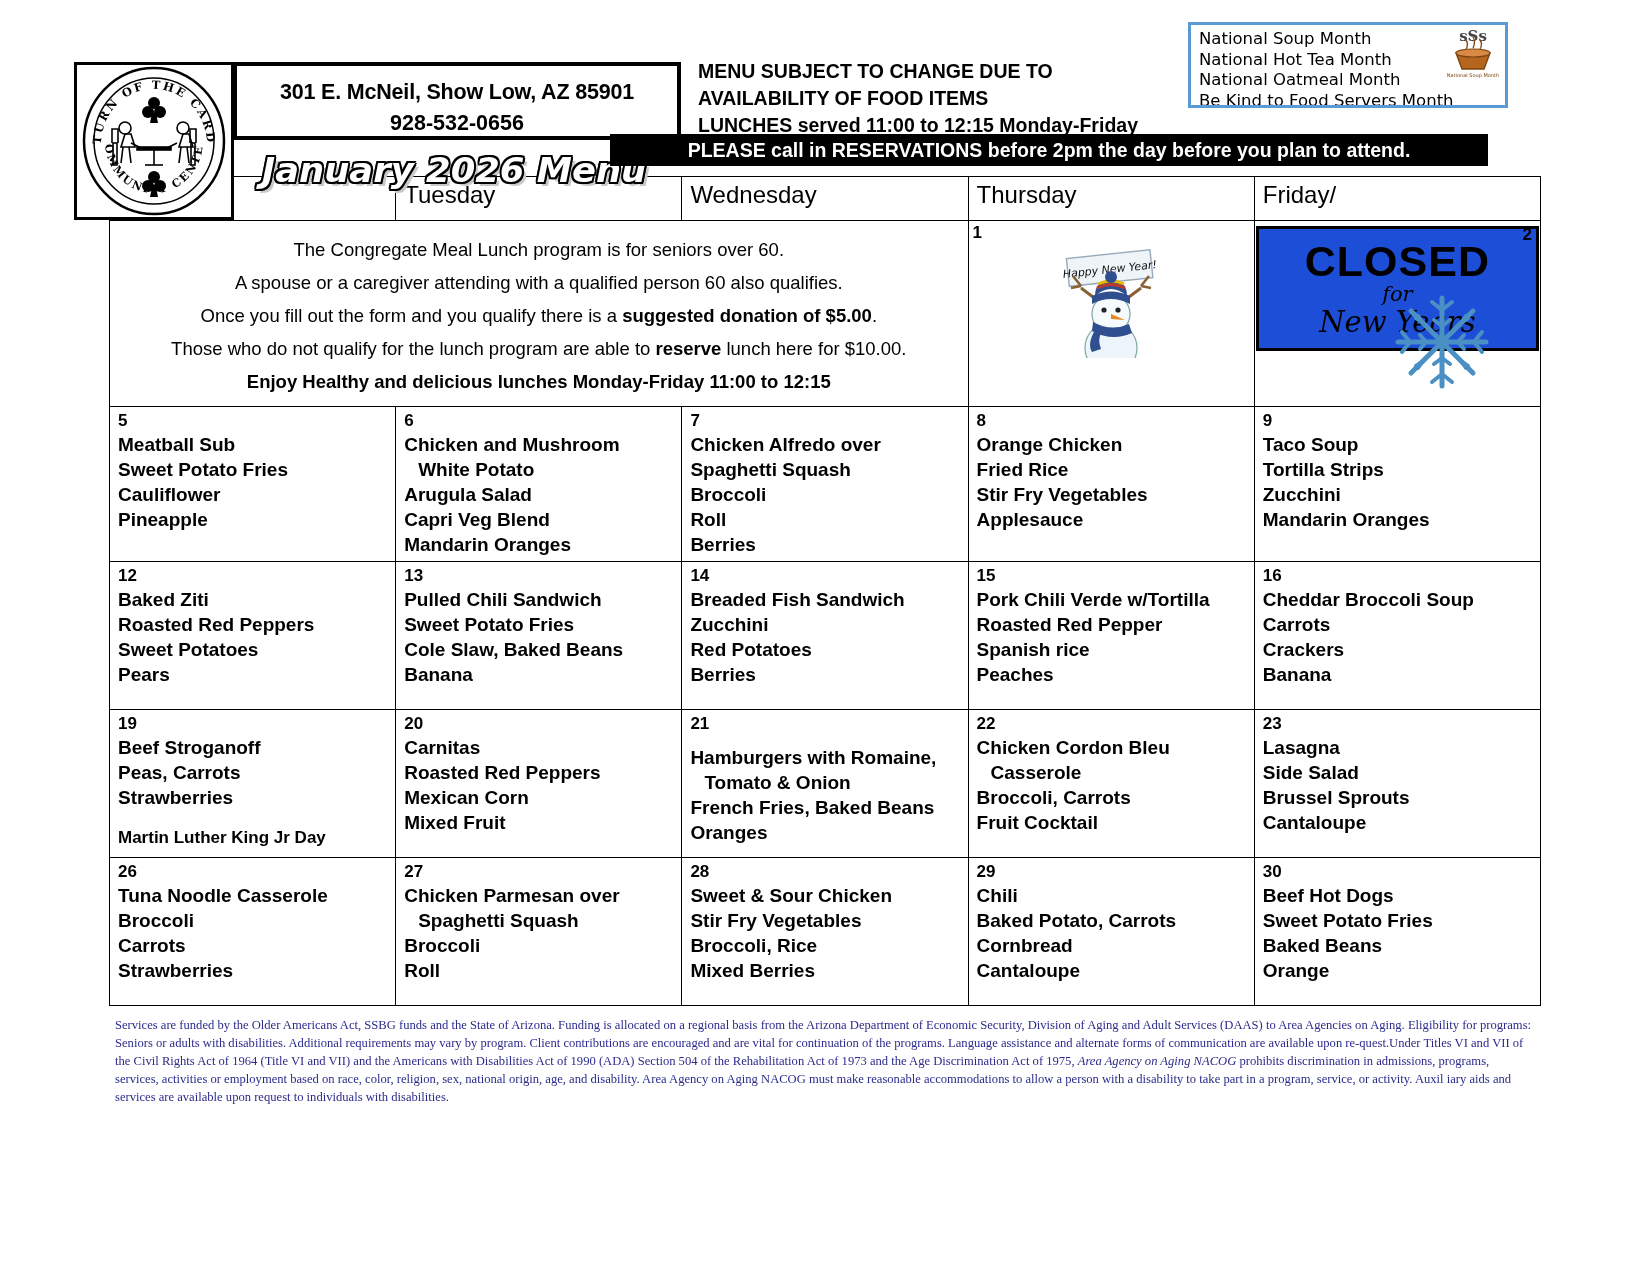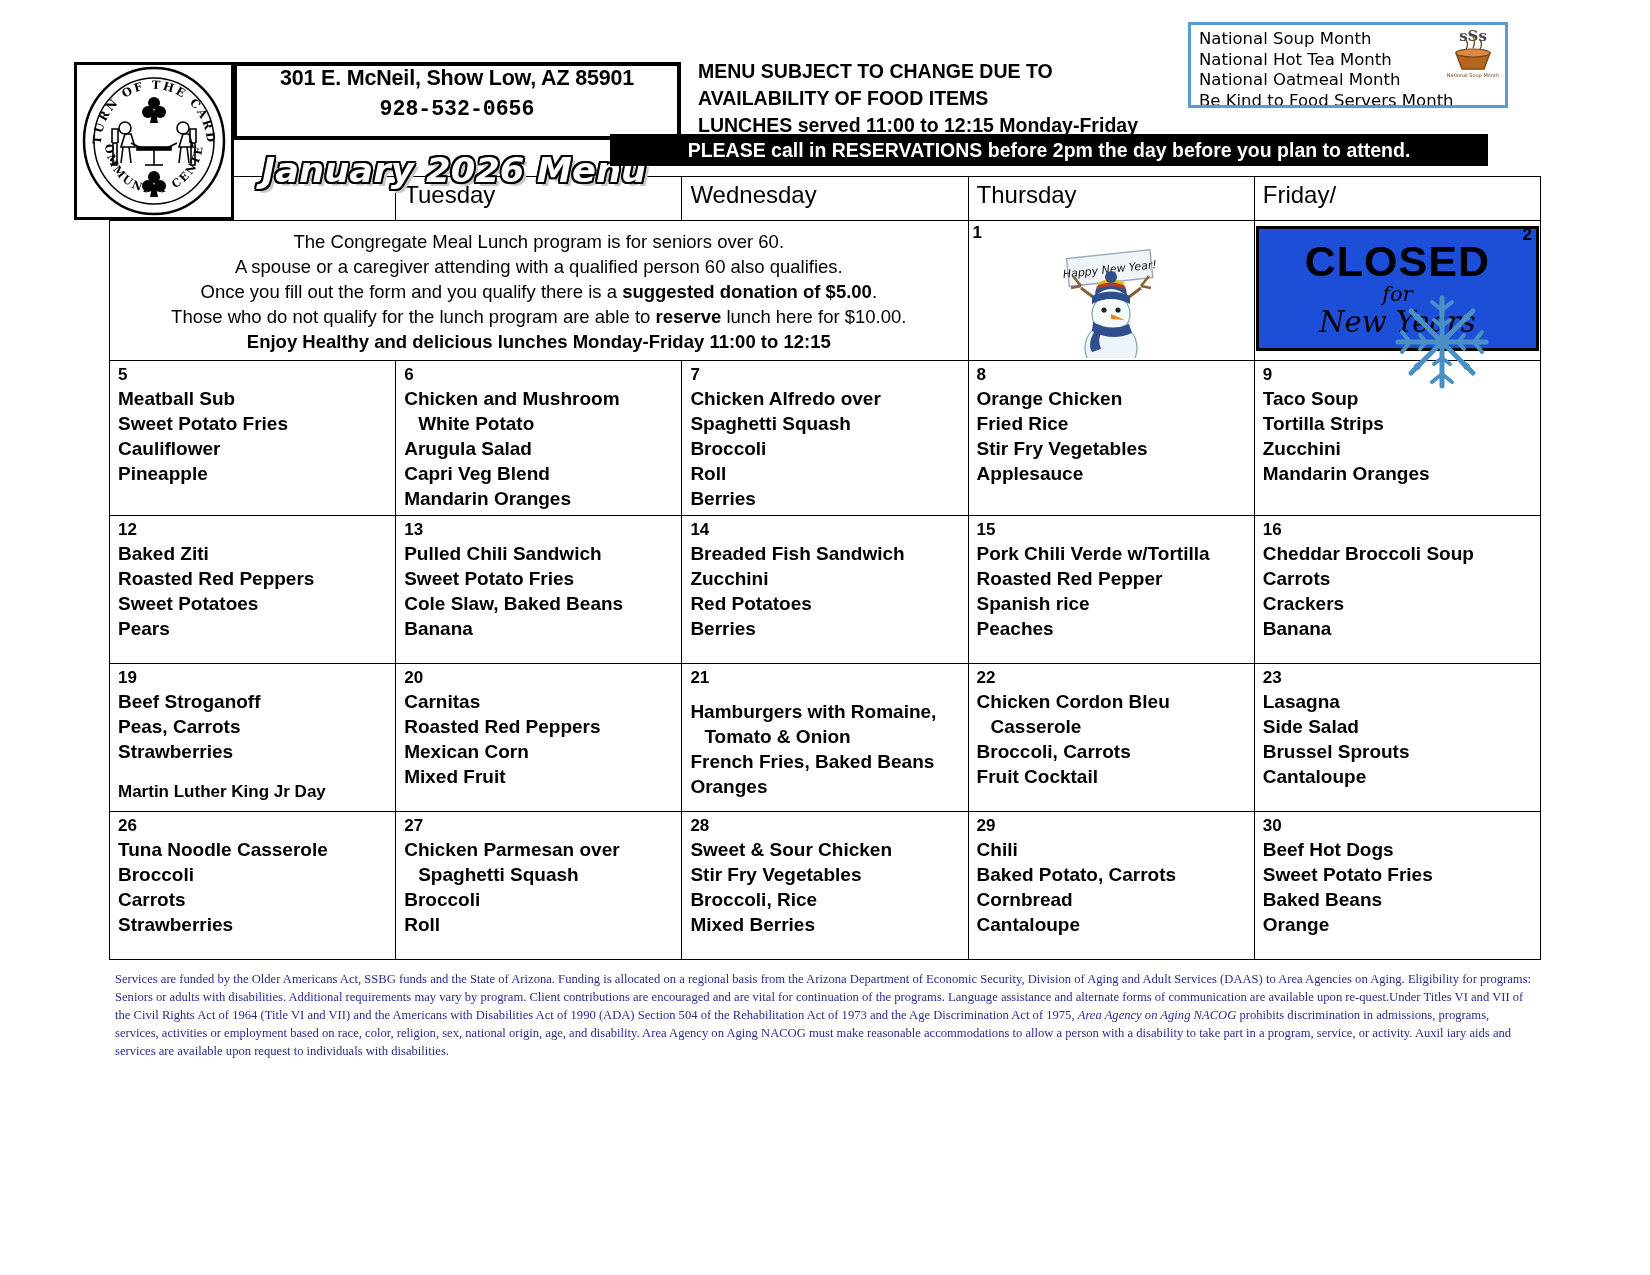--- a/index.html
+++ b/index.html
@@ -21,25 +21,25 @@
     width: 160px; height: 158px;
     border: 3px solid #000; background:#fff;
     display:flex; align-items:center; justify-content:center;
   }
   .logo-svg { width: 150px; height: 152px; display:block; }
 
   .addr-box {
     position: absolute; left: 163px; top: 62px;
     width: 448px; height: 78px;
     border: 4px solid #000; background:#fff;
-    display:flex; flex-direction:column; align-items:center; justify-content:flex-start;
+    display:flex; flex-direction:column; align-items:center; justify-content:flex-end;
     gap: 6px;
   }
   .addr-line1 { font-size: 21.5px; font-weight: 700; letter-spacing:-0.2px; }
-  .addr-line2 { font-size: 21.5px; font-weight: 700; font-family: Liberation Mono, monospace; }
+  .addr-line2 { font-size: 21.5px; font-weight: 700; }
 
   .month-title {
     position: absolute; left: 192px; top: 150px;
     font-size: 34px; font-weight: 700; font-style: italic;
     font-family: "DejaVu Sans", sans-serif;
     letter-spacing: 0px;
     color: #ffffff;
     text-shadow:
       -1.6px -1.6px 0 #000, 1.6px -1.6px 0 #000,
       -1.6px  1.6px 0 #000, 1.6px  1.6px 0 #000,
@@ -90,21 +90,21 @@
   .cal tbody tr { height: 148px; }
 
   .daycell { padding: 4px 6px 4px 8px; position: relative; }
   .daynum { font-size: 17px; font-weight: 700; line-height: 19px; margin-bottom: 2px; }
   .item { font-size: 19px; font-weight: 700; line-height: 25px; white-space: nowrap; }
   .item.indent { padding-left: 14px; }
   .holiday { font-size: 17px; font-weight: 700; margin-top: 18px; }
 
   
   .intro { padding: 8px 4px 4px 4px; text-align:center; }
-  .intro p { margin:0; font-size: 18.5px; line-height: 25px; white-space: nowrap; }
+  .intro p { margin:8px; font-size: 18.5px; line-height: 25px; white-space: nowrap; }
   .intro b { font-weight: 700; }
 
   
   .ny-cell { position:relative; padding:2px 4px; }
   .snowman { display:block; margin: 4px auto 0 auto; width: 120px; height: 112px; }
   .closed-box {
     border: 3px solid #000; background:#1d4ed8;
     width: 100%; height: 125px; margin-top: 4px;
     display:flex; flex-direction:column; align-items:center; justify-content:center;
   }

